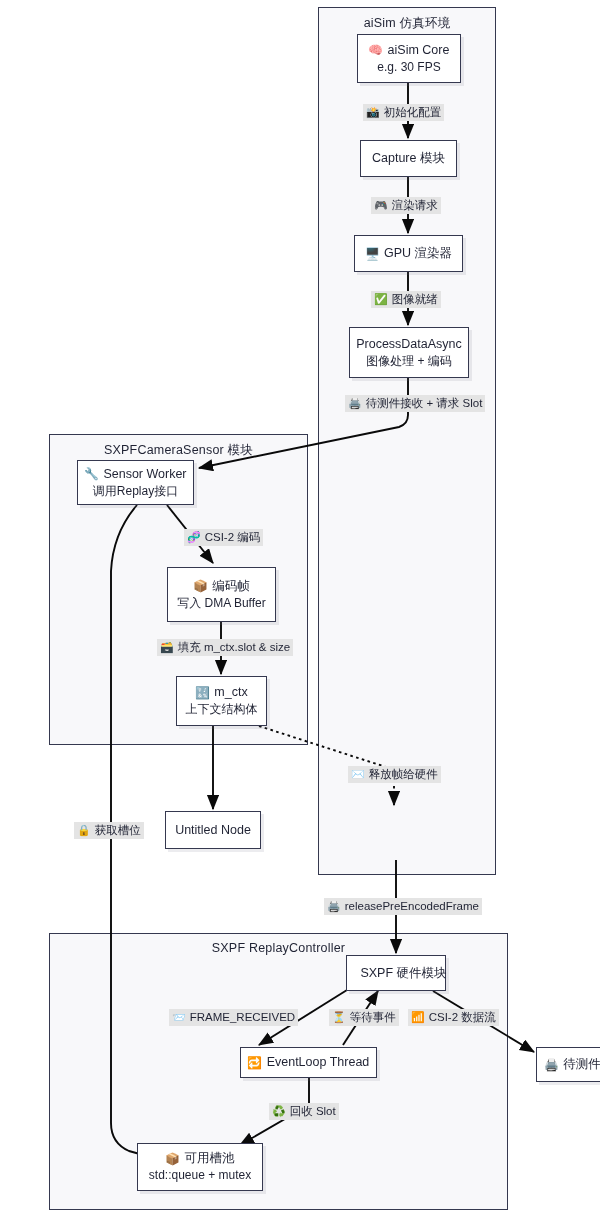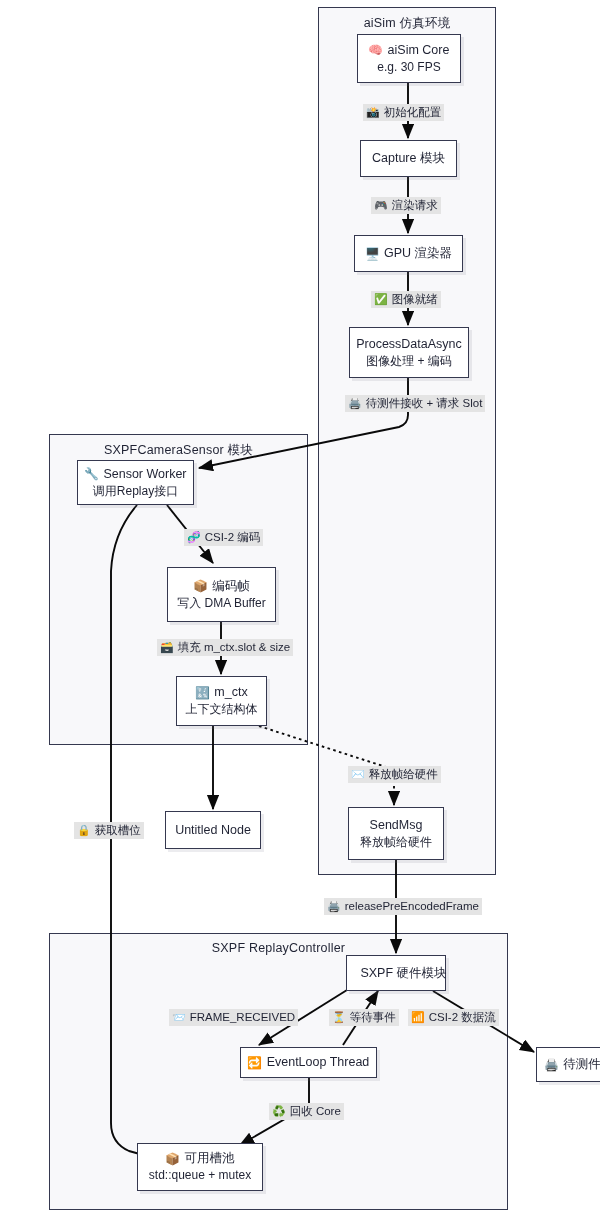--- a/index.html
+++ b/index.html
@@ -129,24 +129,20 @@
       <span class="emoji">🔣</span>
       <span>m_ctx</span>
     </div>
     <div class="ln sub">上下文结构体</div>
   </div>
 
   <div class="node" style="left:124px;top:806px;width:96px;height:38px;align-items:center;">
     <div class="ln">Untitled Node</div>
   </div>
 
-  <div class="node" style="left:307px;top:802px;width:96px;height:53px;">
-    <div class="ln">SendMsg</div>
-    <div class="ln sub">释放帧给硬件</div>
-  </div>
 
   <div class="node" style="left:305px;top:950px;width:100px;height:36px;padding-left:15px;">
     <div class="ln">SXPF 硬件模块</div>
   </div>
 
   <div class="node" style="left:199px;top:1042px;width:137px;height:31px;">
     <div class="ln">
       <span class="emoji">🔁</span>
       <span>EventLoop Thread</span>
     </div>
@@ -222,16 +218,16 @@
     <span>等待事件</span>
   </div>
 
   <div class="elabel" style="left:367px;top:1004px;">
     <span class="emoji">📶</span>
     <span>CSI-2 数据流</span>
   </div>
 
   <div class="elabel" style="left:228px;top:1098px;">
     <span class="emoji">♻️</span>
-    <span>回收 Core</span>
+    <span>回收 Slot</span>
   </div>
 
 </div>
 
 </body></html>

